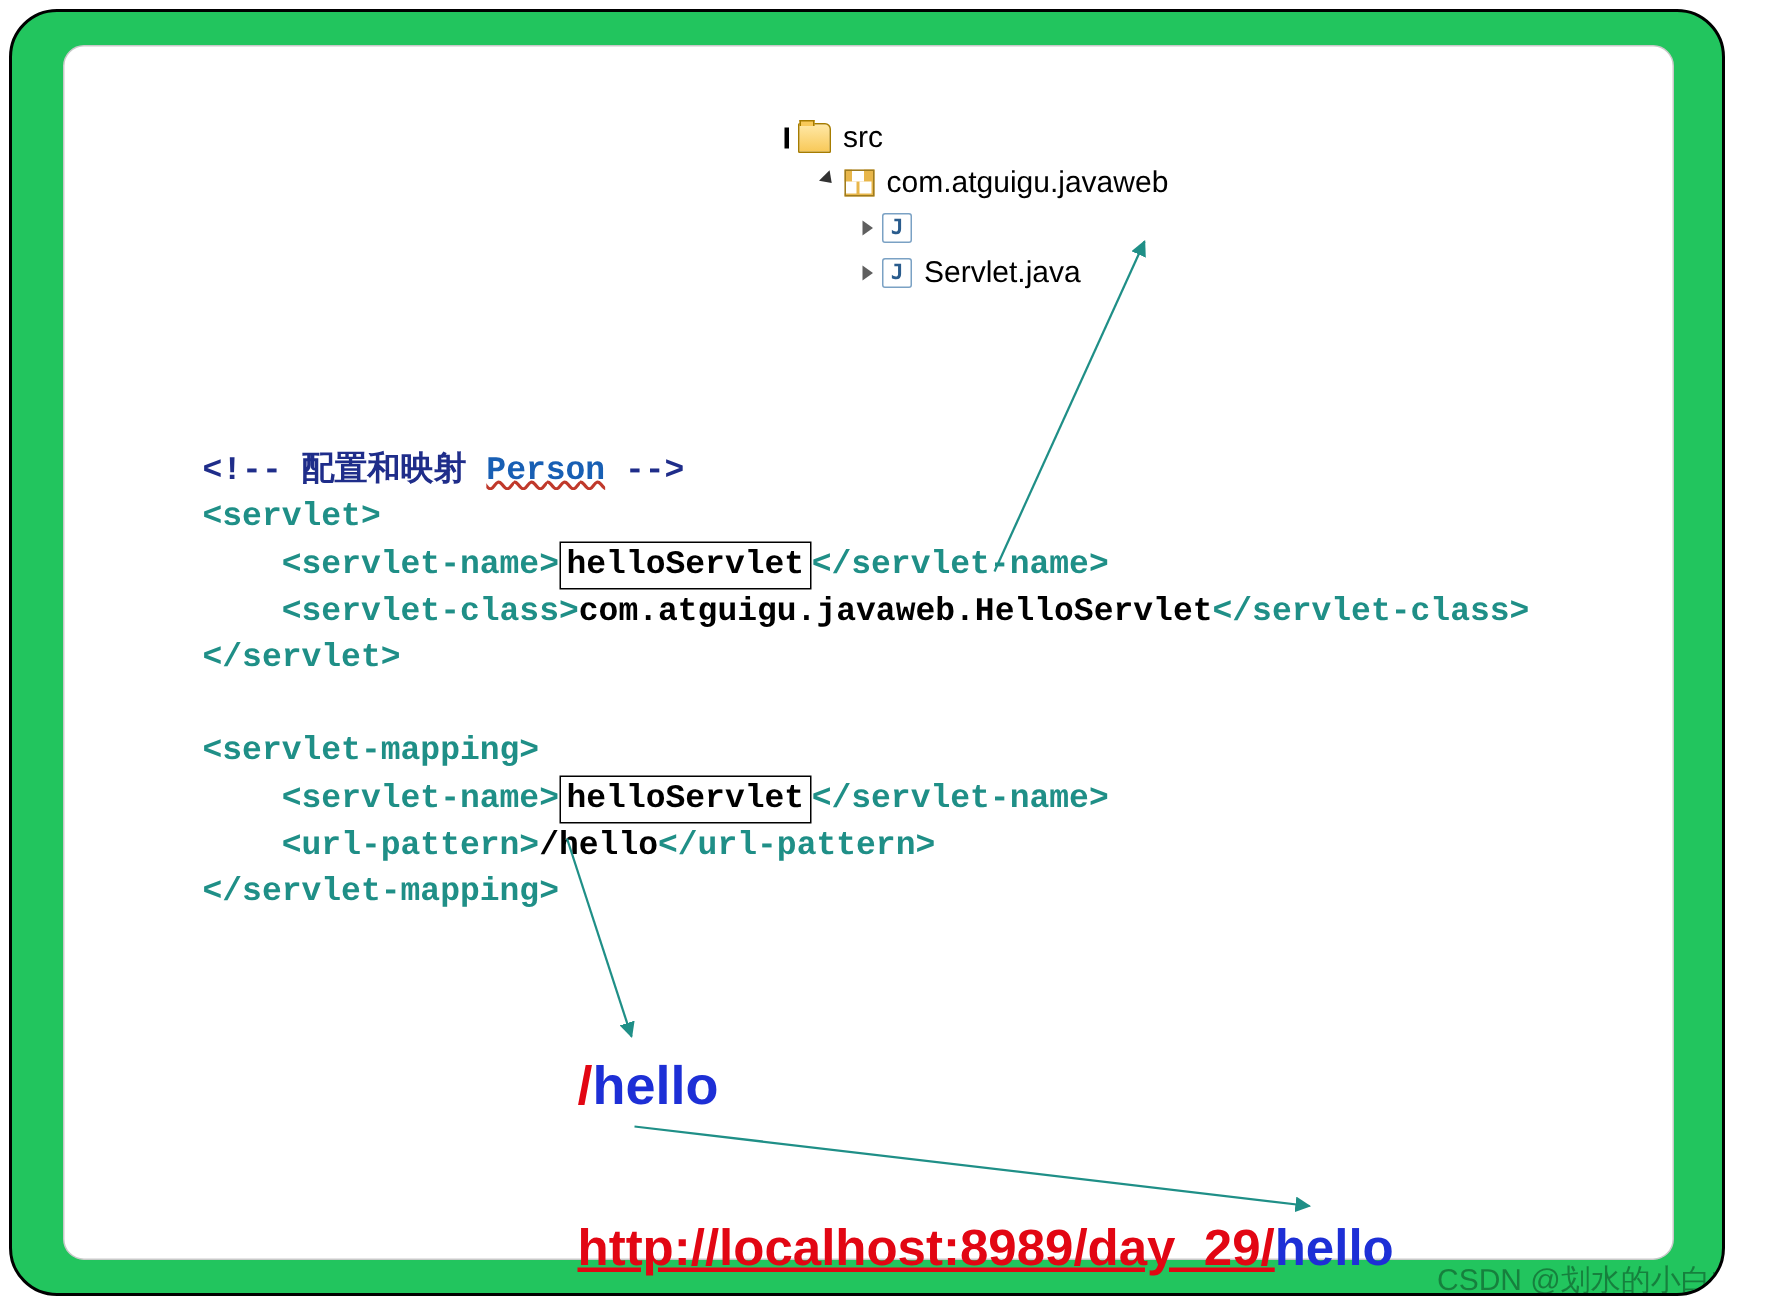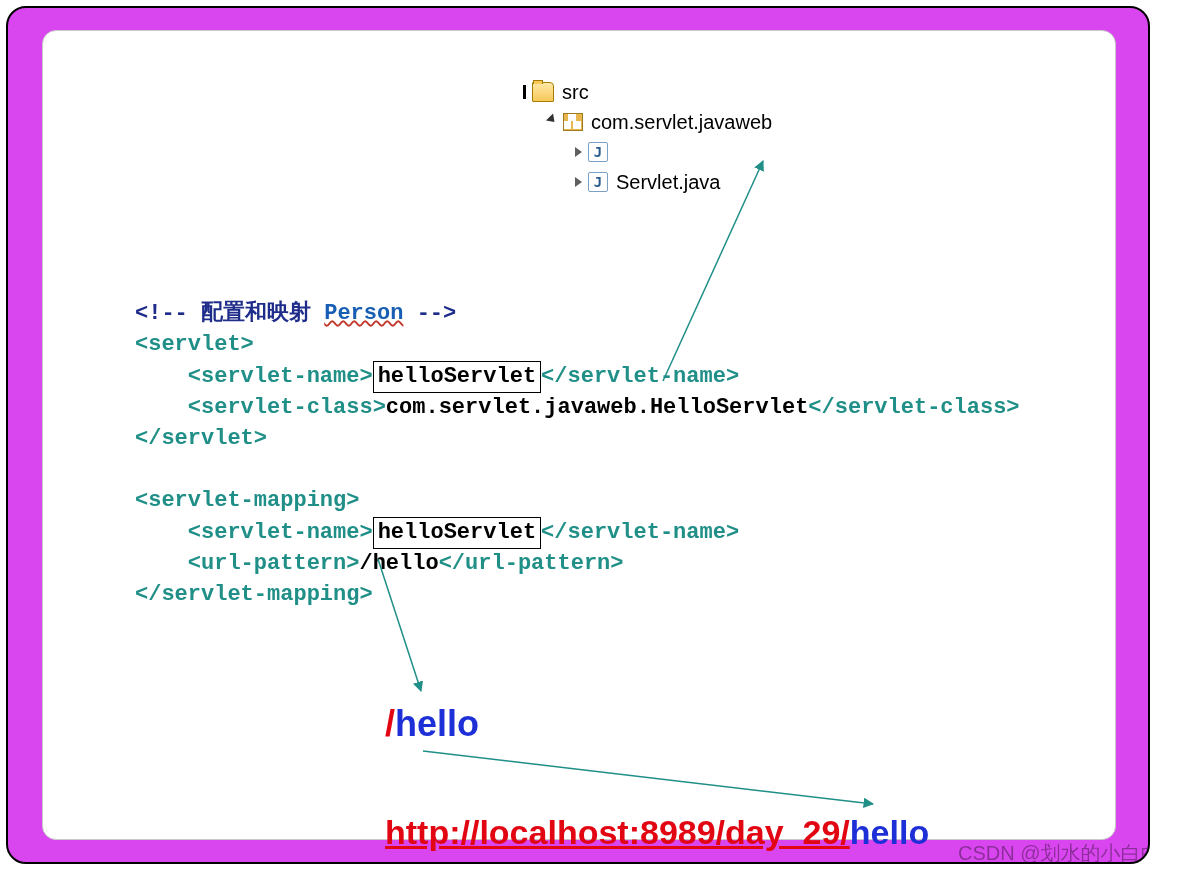--- a/index.html
+++ b/index.html
@@ -7,22 +7,22 @@
     padding: 0;
     background: #ffffff;
     width: 1184px;
   }
   .outer-frame {
     position: relative;
     width: 1140px;
     height: 854px;
     margin: 6px;
     border: 2px solid #000;
-    border-radius: 20px;
-    background: #d946ef;
+    border-radius: 32px;
+    background: #22c55e;
     overflow: hidden;
   }
   .inner-frame {
     position: absolute;
     left: 34px;
     top: 22px;
     width: 1072px;
     height: 808px;
     border: 1px solid #c9c9c9;
     border-radius: 14px;
@@ -128,37 +128,37 @@
 
     <div class="tree">
       <div class="row">
         <span style="display:inline-block;width:3px;height:14px;background:#000;margin-right:6px"></span>
         <span class="i-src"></span>
         <span>src</span>
       </div>
       <div class="row lvl1">
         <span class="tw open"></span>
         <span class="i-pkg"></span>
-        <span>com.servlet.javaweb</span>
+        <span>com.atguigu.javaweb</span>
       </div>
       <div class="row lvl2">
         <span class="tw closed"></span>
         <span class="i-j">J</span>
       </div>
       <div class="row lvl2">
         <span class="tw closed"></span>
         <span class="i-j">J</span>
         <span>Servlet.java</span>
       </div>
     </div>
 
     <div class="code"><span class="cmt-p">&lt;!-- </span><span class="cmt-c">配置和映射</span> <span class="kw">Person</span><span class="cmt-p"> --&gt;</span>
 <span class="pct">&lt;servlet&gt;</span>
     <span class="pct">&lt;servlet-name&gt;</span><span class="boxed">helloServlet</span><span class="pct">&lt;/servlet-name&gt;</span>
-    <span class="pct">&lt;servlet-class&gt;</span><span class="txt">com.servlet.javaweb.HelloServlet</span><span class="pct">&lt;/servlet-class&gt;</span>
+    <span class="pct">&lt;servlet-class&gt;</span><span class="txt">com.atguigu.javaweb.HelloServlet</span><span class="pct">&lt;/servlet-class&gt;</span>
 <span class="pct">&lt;/servlet&gt;</span>
 
 <span class="pct">&lt;servlet-mapping&gt;</span>
     <span class="pct">&lt;servlet-name&gt;</span><span class="boxed">helloServlet</span><span class="pct">&lt;/servlet-name&gt;</span>
     <span class="pct">&lt;url-pattern&gt;</span><span class="txt">/hello</span><span class="pct">&lt;/url-pattern&gt;</span>
 <span class="pct">&lt;/servlet-mapping&gt;</span></div>
 
     <div class="anno1">
       <span class="slash">/</span><span class="hello">hello</span>
     </div>

